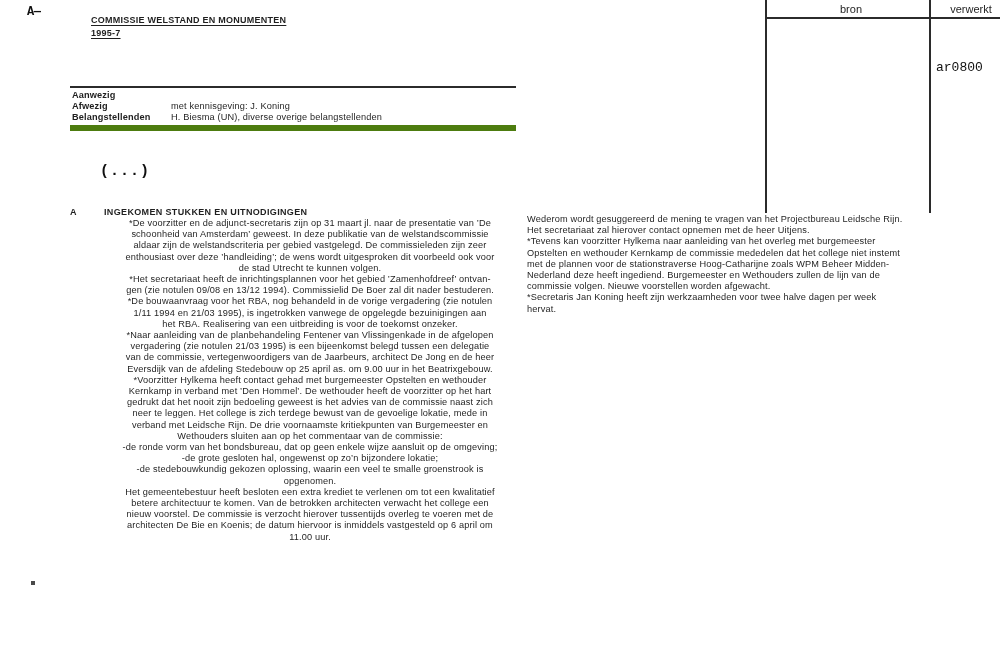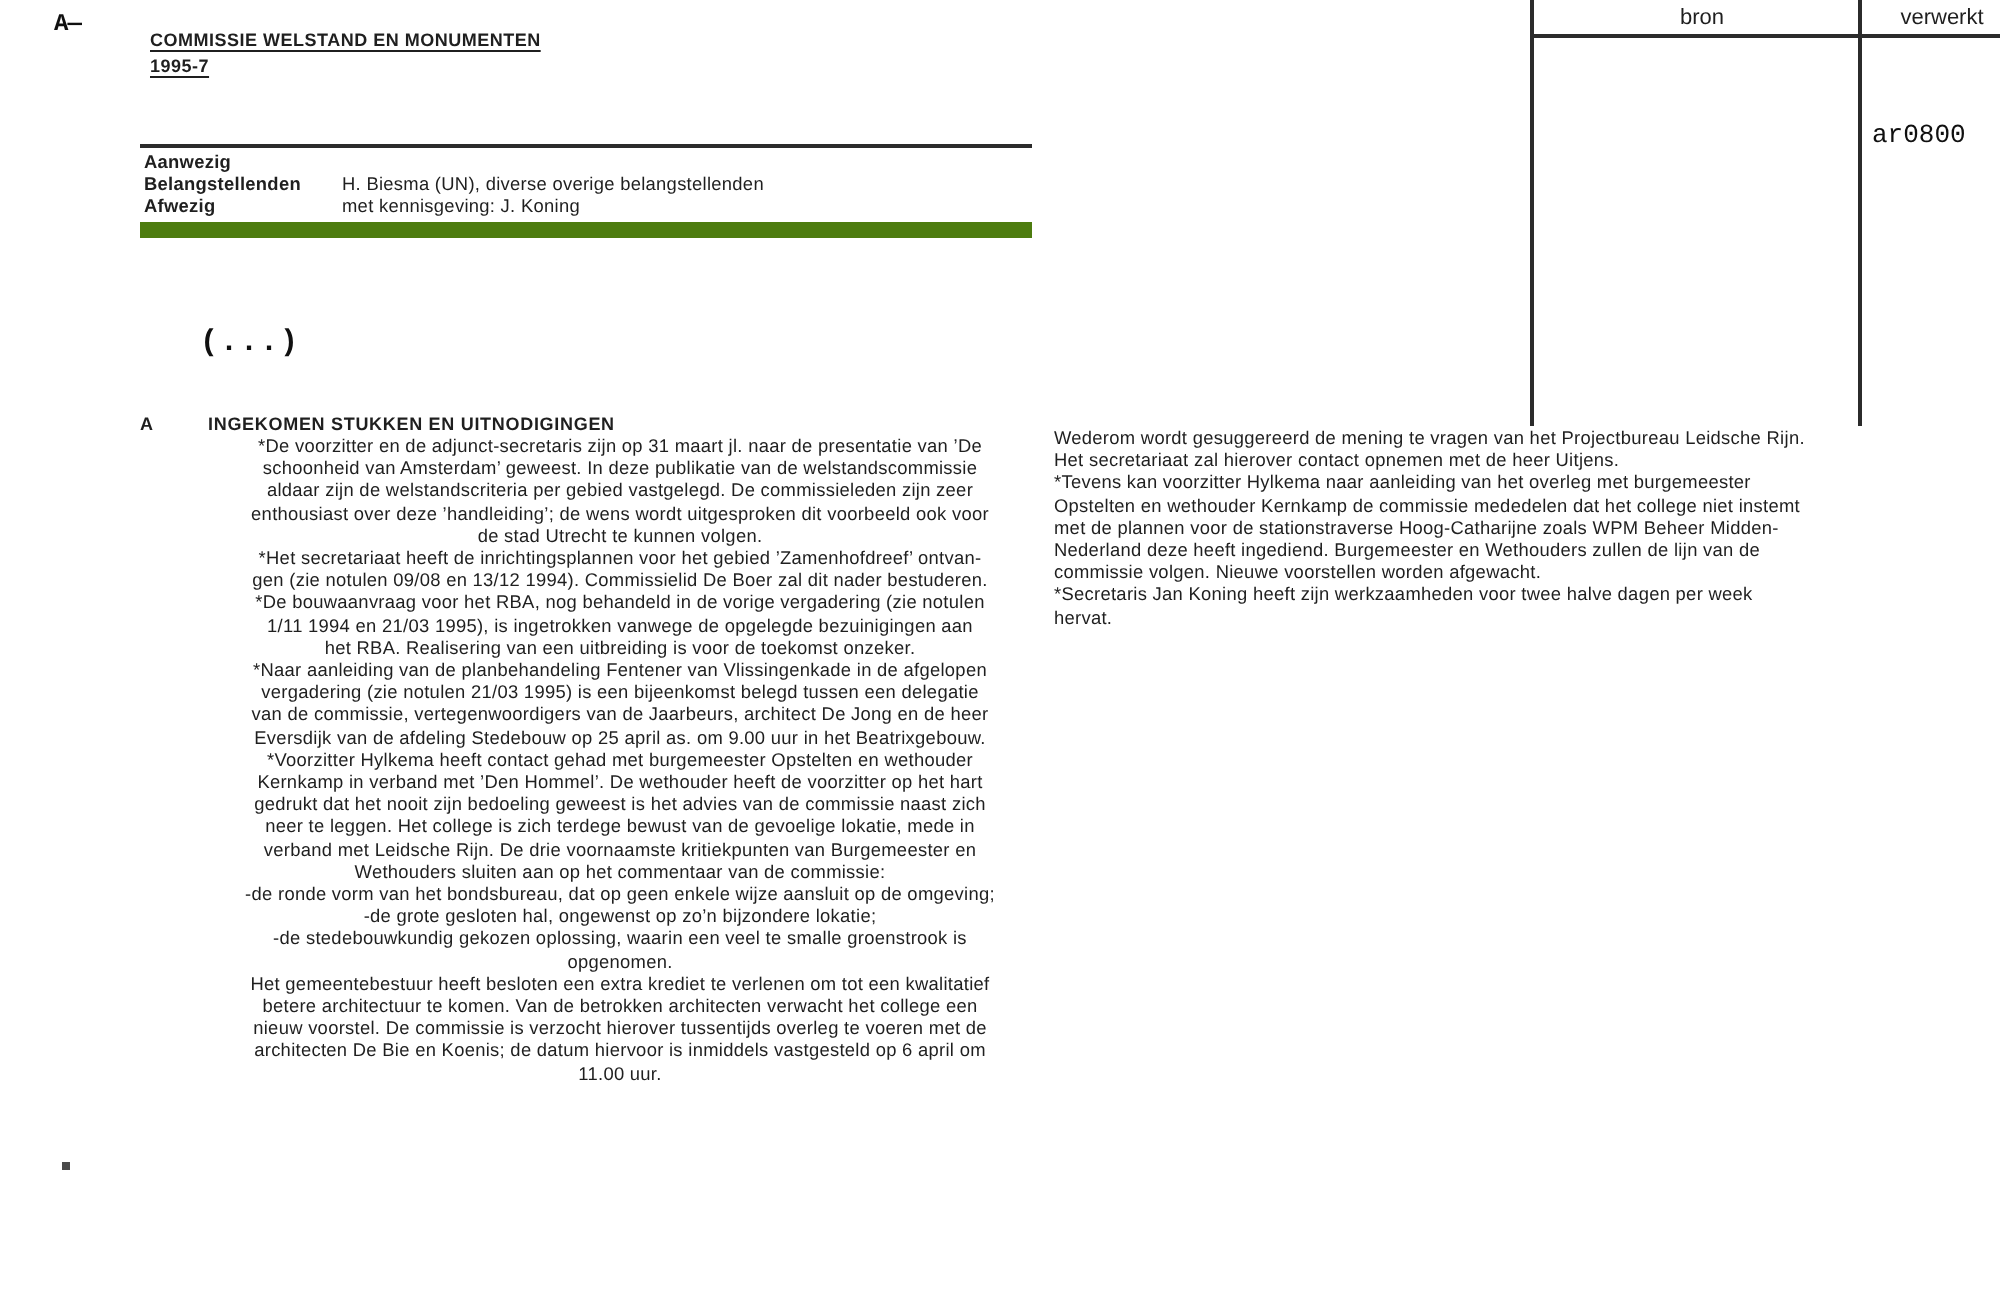--- a/index.html
+++ b/index.html
@@ -15,29 +15,29 @@
   .sans { font-family: "Liberation Sans", sans-serif; color: #1f1f1f; }
   .mono { font-family: "Liberation Mono", "DejaVu Sans Mono", monospace; color: #101010; }
   .pre  { white-space: pre; }
   .abs  { position: absolute; }
 
   
   #corner-mark { left: 27px; top: 5px; font-size: 12px; font-weight: bold; letter-spacing: -0.5px; }
 
   
   #doc-header { left: 75px; top: 14px; font-size: 9px; font-weight: bold; letter-spacing: 0.25px; line-height: 13px; }
-  #doc-header .u { text-decoration: underline; text-decoration-thickness: 1px; text-underline-offset: 2px; }
+  #doc-header .u { text-decoration: underline; text-decoration-thickness: 1px; text-underline-offset: 2px; margin-left: 16px; }
 
   #meeting-info { left: 75px; top: 51px; font-size: 9.2px; line-height: 11px; letter-spacing: 0.2px; }
 
   
   #attendance {
-    left: 70px; top: 72px; width: 446px;
+    left: 70px; top: 86px; width: 446px;
     border-top: 2px solid #2b2b2b;
-    border-bottom: 8px solid #4d7c0f;
+    border-bottom: 6px solid #4d7c0f;
     padding: 2px 0 2px 0;
     font-size: 9.2px; line-height: 11px; letter-spacing: 0.15px;
   }
   .att-row { display: grid; grid-template-columns: 101px 1fr; }
   .att-label { font-weight: bold; padding-left: 2px; }
 
   
   #omission { left: 100px; top: 163px; font-size: 15px; font-weight: bold; letter-spacing: 1px; }
 
   
@@ -70,26 +70,26 @@
     <div><span class="u">COMMISSIE WELSTAND EN MONUMENTEN</span></div>
     <div><span class="u">1995-7</span></div>
   </div>
 
 
   <div id="attendance" class="abs sans">
     <div class="att-row">
       <div class="att-label">Aanwezig</div>
     </div>
     <div class="att-row">
+      <div class="att-label">Afwezig</div>
+      <div class="att-value pre">met kennisgeving: J. Koning</div>
+    </div>
+    <div class="att-row">
       <div class="att-label">Belangstellenden</div>
       <div class="att-value pre">H. Biesma (UN), diverse overige belangstellenden</div>
-    </div>
-    <div class="att-row">
-      <div class="att-label">Afwezig</div>
-      <div class="att-value pre">met kennisgeving: J. Koning</div>
     </div>
   </div>
 
   <div id="omission" class="abs mono">(...)</div>
 
   <div id="section-marker" class="abs sans">A</div>
 
   <div id="section-title" class="abs sans">INGEKOMEN STUKKEN EN UITNODIGINGEN</div>
 
   <div id="left-col" class="abs sans pre">*De voorzitter en de adjunct-secretaris zijn op 31 maart jl. naar de presentatie van ’De

